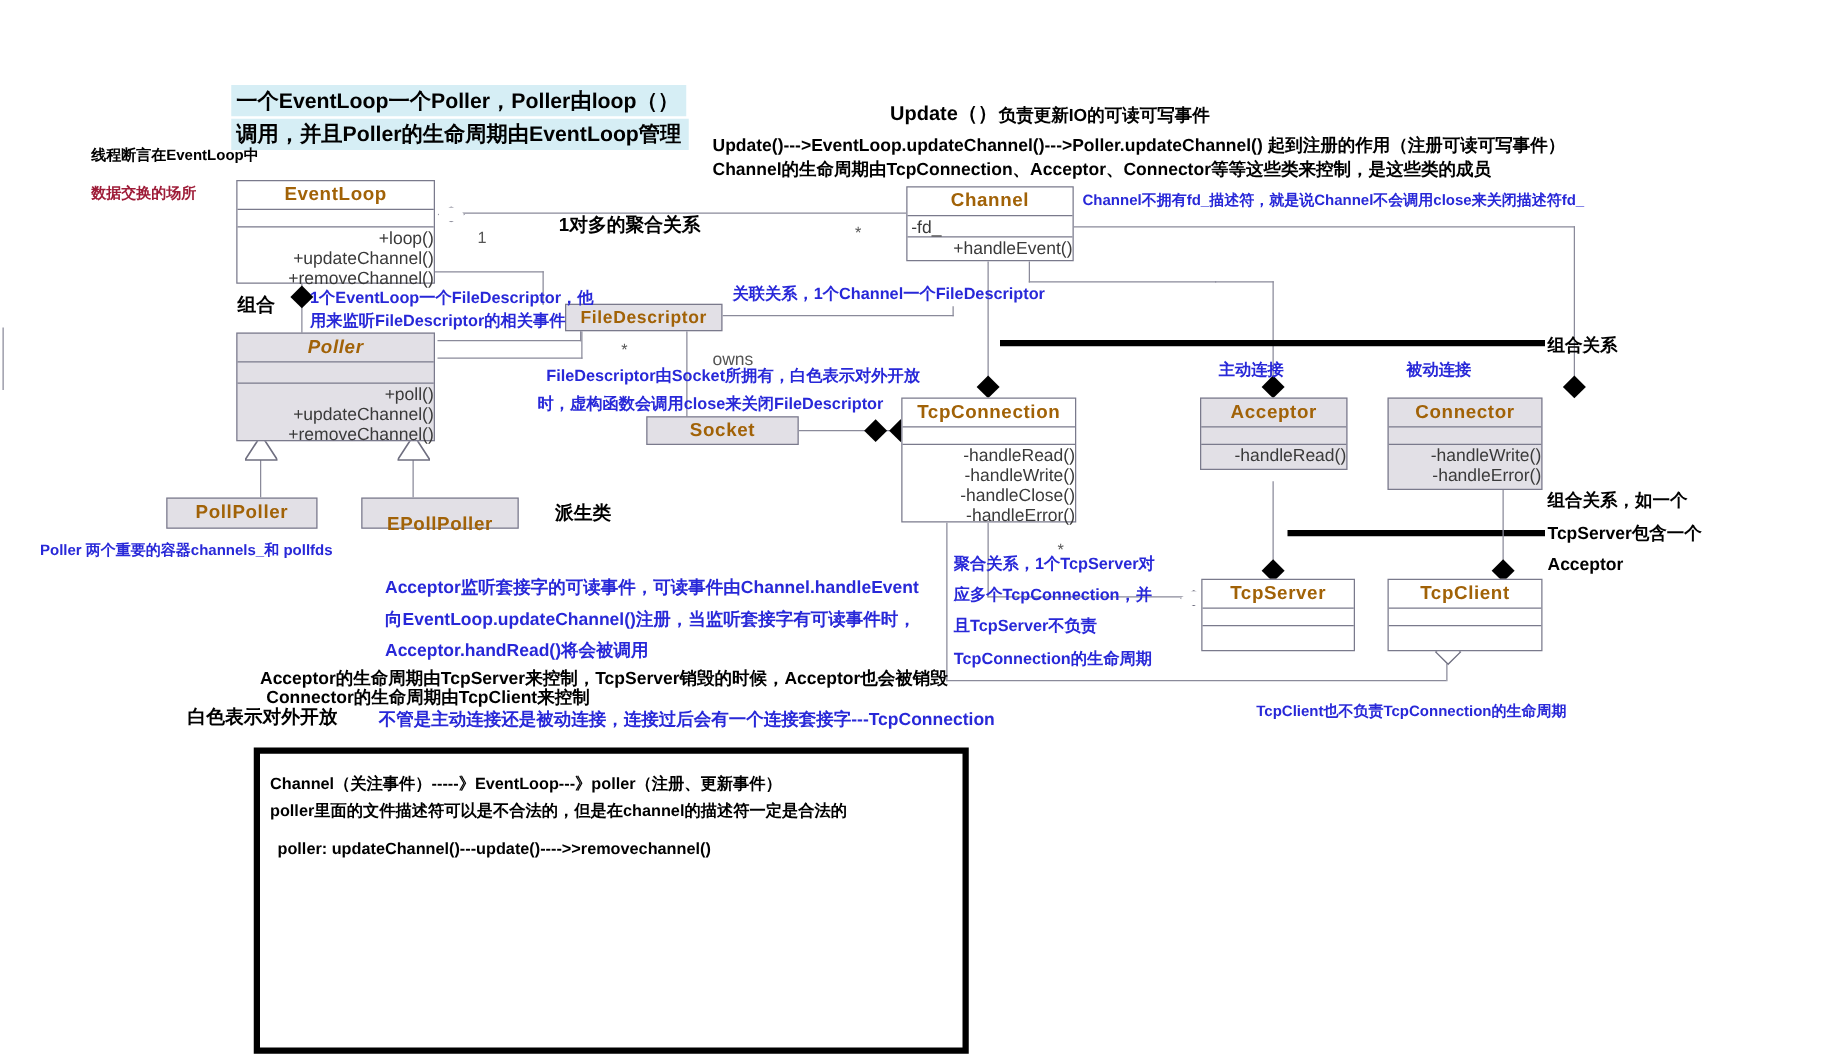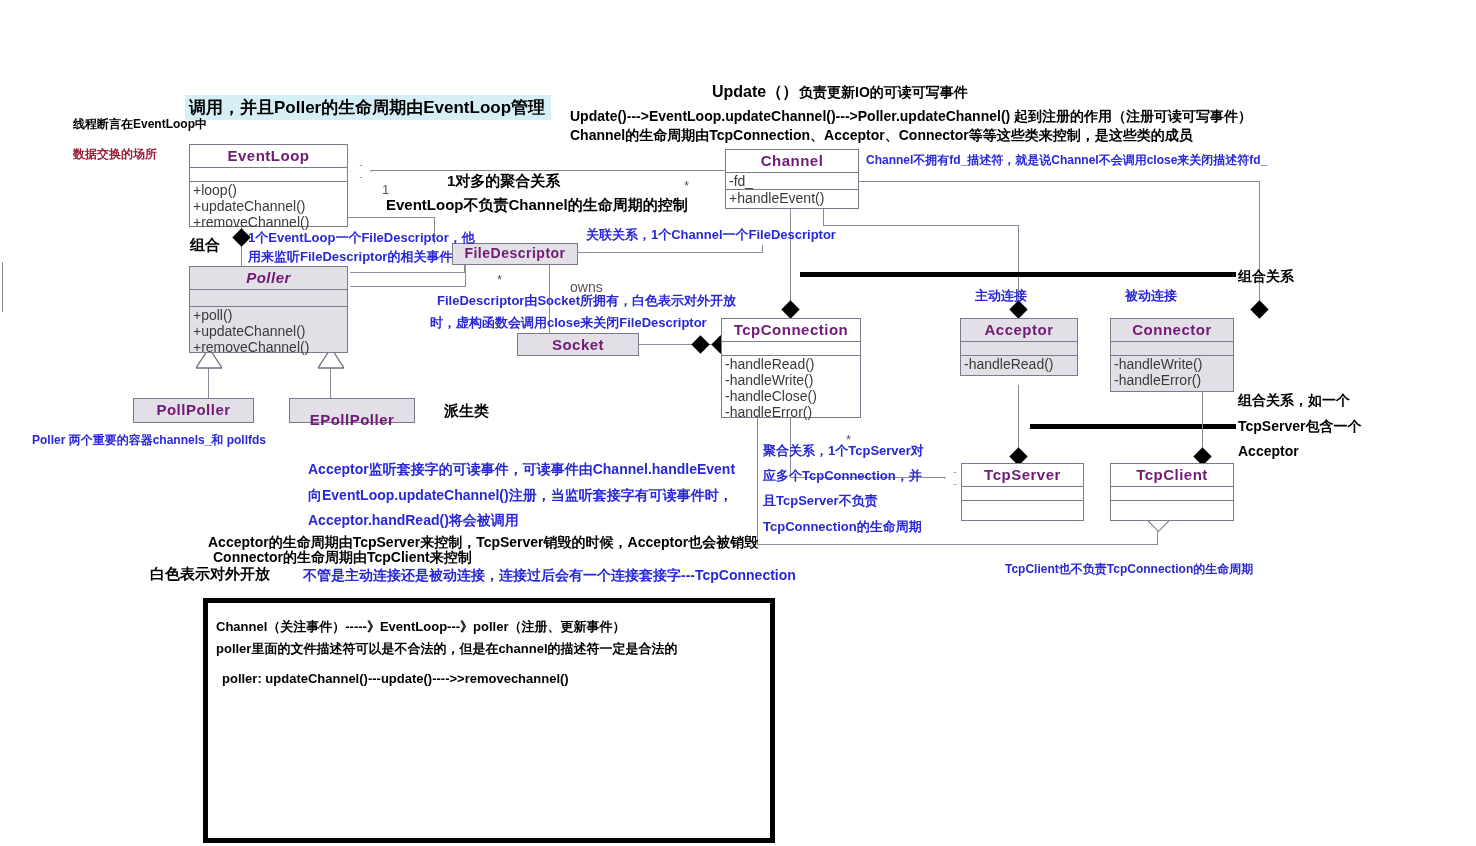--- a/index.html
+++ b/index.html
@@ -21,32 +21,32 @@
   .umlbox {
     position: absolute;
     border: 1px solid #7a7a8c;
     box-sizing: border-box;
     background: #ffffff;
   }
   .umlbox.gray { background: #e2e0e6; }
   .umlbox .cls-title {
     text-align: center;
     font-weight: bold;
-    color: #701a75;
+    color: #a16207;
     letter-spacing: .5px;
     padding: 2px 0 3px 0;
     border-bottom: 1px solid #7a7a8c;
     font-size: 15px;
   }
   .umlbox.italic .cls-title { font-style: italic; }
   .umlbox .cls-attrs {
     border-bottom: 1px solid #7a7a8c;
     box-sizing: border-box;
   }
-  .umlbox .cls-ops { box-sizing: border-box; }
+  .umlbox .cls-ops { box-sizing: border-box; text-align: right; }
   .umlbox .member {
     font-size: 14px;
     color: #3a3a3a;
     padding: 0 0 0 3px;
     line-height: 16px;
     white-space: nowrap;
   }
 
   
   .ln { position: absolute; background: #8a8a9a; }
@@ -100,20 +100,21 @@
     width: 1px;
   }
 </style>
 </head>
 <body>
 
 <div id="canvas">
 
   <div class="leftedge" style="left:2px; top:262px; height:50px;"></div>
 
+  <div class="txt t-black hl" style="left:185px; top:68px; font-size:17px; padding:2px 6px 2px 4px;">一个EventLoop一个Poller，Poller由loop（）</div>
   <div class="txt t-black hl" style="left:185px; top:95px; font-size:17px; padding:2px 6px 2px 4px;">调用，并且Poller的生命周期由EventLoop管理</div>
 
   <div class="txt t-black" style="left:73px; top:117px; font-size:12px;">线程断言在EventLoop中</div>
   <div class="txt t-red" style="left:73px; top:147px; font-size:12px;">数据交换的场所</div>
   <div class="txt t-blue" style="left:32px; top:433px; font-size:12px;">Poller 两个重要的容器channels_和 pollfds</div>
   <div class="txt t-black" style="left:150px; top:565px; font-size:15px;">白色表示对外开放</div>
 
   <div class="txt t-black" style="left:712px; top:82px; font-size:16px;">Update（）</div>
   <div class="txt t-black" style="left:799px; top:84px; font-size:14px;">负责更新IO的可读可写事件</div>
   <div class="txt t-black" style="left:570px; top:108px; font-size:14px;">Update()---&gt;EventLoop.updateChannel()---&gt;Poller.updateChannel() 起到注册的作用（注册可读可写事件）</div>
@@ -280,21 +281,20 @@
   <div class="txt t-gray" style="left:497px; top:272px; font-size:13px;">*</div>
 
   <div class="txt t-gray" style="left:846px; top:432px; font-size:13px;">*</div>
 
   <div class="txt t-gray" style="left:570px; top:279px; font-size:14px;">owns</div>
 
   <div class="txt t-black" style="left:420px; top:402px; font-size:15px;margin-left:24px;">派生类</div>
 
   <div class="txt t-black" style="left:447px; top:172px; font-size:15px;">1对多的聚合关系</div>
 
-  <div class="txt t-black" style="left:386px; top:196px; font-size:15px;">EventLoop不负责Channel的生命周期的控制</div>
 
   <div class="txt t-blue" style="left:586px; top:227px; font-size:13px;">关联关系，1个Channel一个FileDescriptor</div>
 
   <div class="txt t-blue" style="left:248px; top:230px; font-size:13px;">1个EventLoop一个FileDescriptor，他</div>
   <div class="txt t-blue" style="left:248px; top:249px; font-size:13px;">用来监听FileDescriptor的相关事件</div>
 
   <div class="txt t-blue" style="left:866px; top:153px; font-size:12px;">Channel不拥有fd_描述符，就是说Channel不会调用close来关闭描述符fd_</div>
 
   <div class="txt t-blue" style="left:437px; top:293px; font-size:13px;">FileDescriptor由Socket所拥有，白色表示对外开放</div>
   <div class="txt t-blue" style="left:430px; top:315px; font-size:13px;">时，虚构函数会调用close来关闭FileDescriptor</div>

